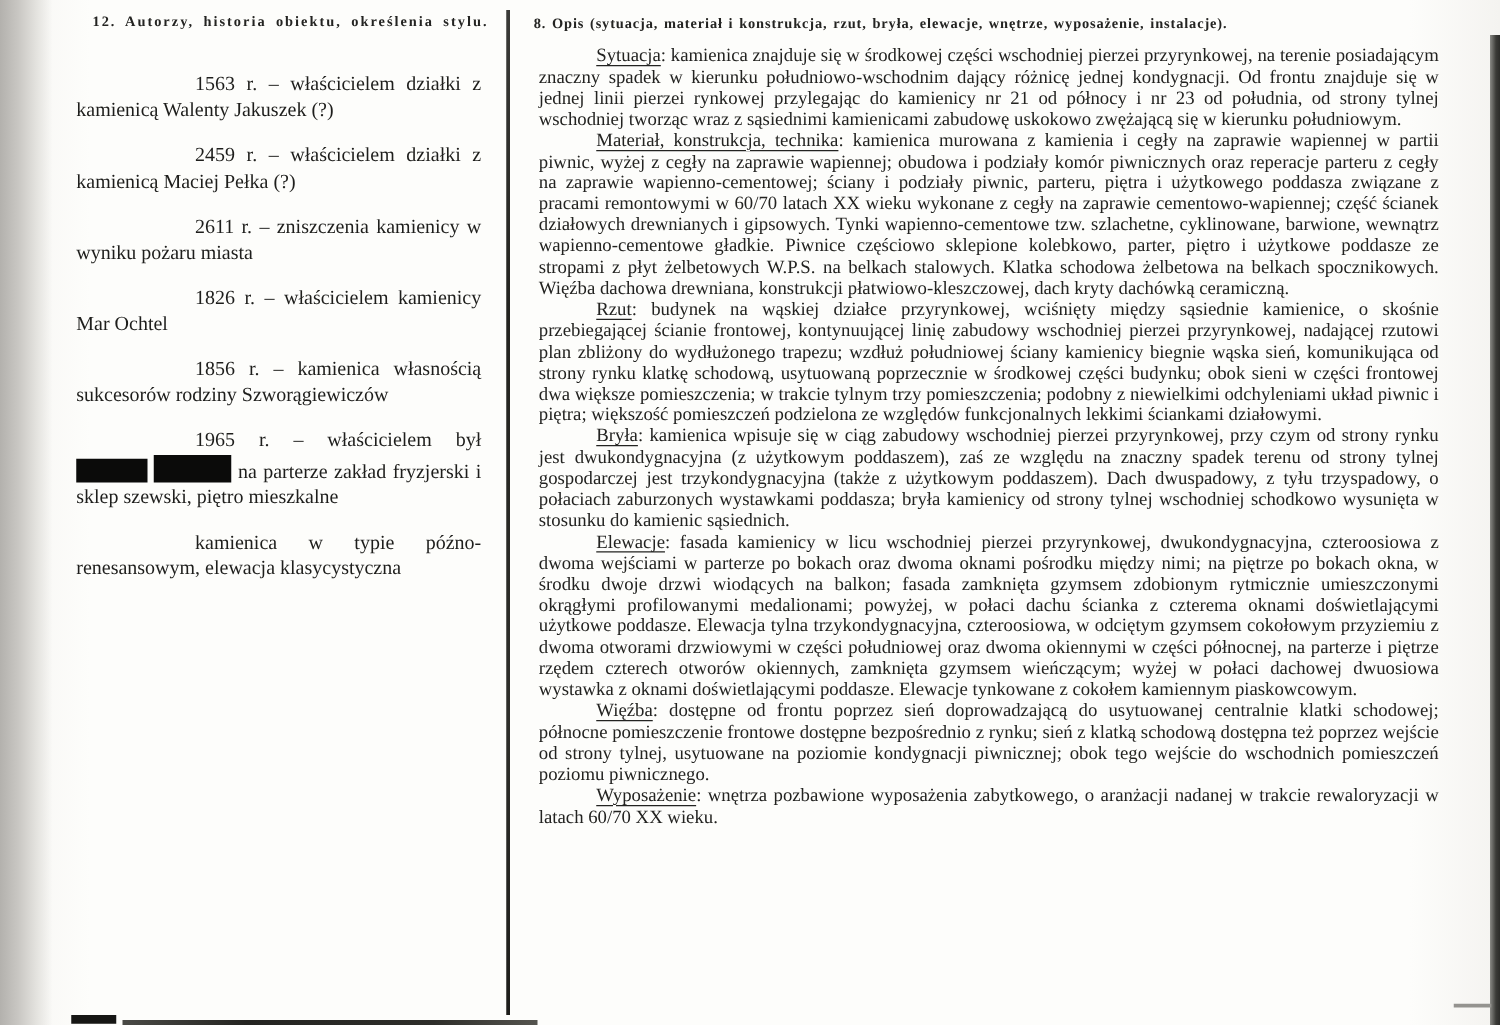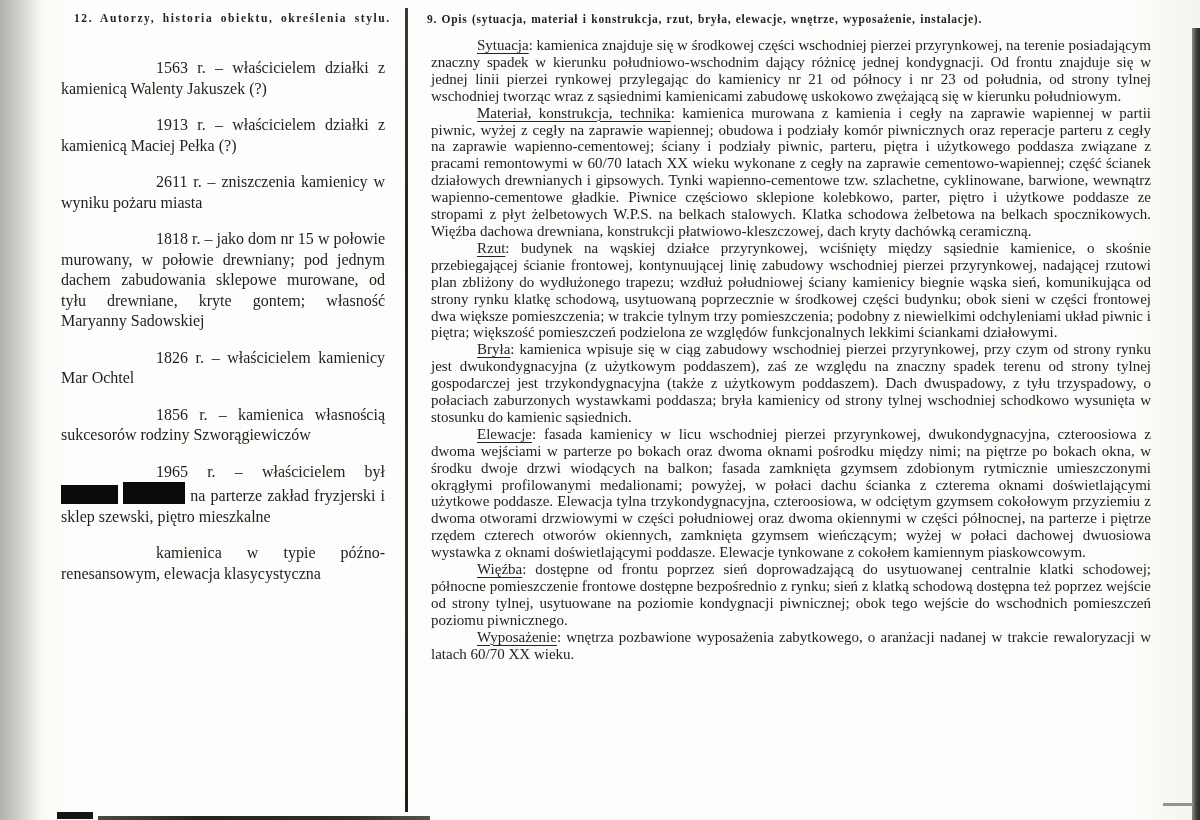--- a/index.html
+++ b/index.html
@@ -77,27 +77,26 @@
 
   <div class="edge-left"></div>
   <div class="edge-right"></div>
   <div class="divider"></div>
   <div class="smudge-bottom-left"></div>
   <div class="band-bottom"></div>
   <div class="dash-right"></div>
 
   <div id="h12" class="sec-header">12. Autorzy, historia obiektu, określenia stylu.</div>
 
-  <div id="h13" class="sec-header">9. Opis (sytuacja, materiał i konstrukcja, rzut, bryła, elewacje, wnętrze, wyposażenie, instalacje).</div>
+  <div id="h13" class="sec-header">8. Opis (sytuacja, materiał i konstrukcja, rzut, bryła, elewacje, wnętrze, wyposażenie, instalacje).</div>
 
   <div id="col-left">
     <p class="entry">1563 r. – właścicielem działki z kamienicą Walenty Jakuszek (?)</p>
-    <p class="entry">1913 r. – właścicielem działki z kamienicą Maciej Pełka (?)</p>
+    <p class="entry">2459 r. – właścicielem działki z kamienicą Maciej Pełka (?)</p>
     <p class="entry">2611 r. – zniszczenia kamienicy w wyniku pożaru miasta</p>
-    <p class="entry">1818 r. – jako dom nr 15 w połowie murowany, w połowie drewniany; pod jednym dachem zabudowania sklepowe murowane, od tyłu drewniane, kryte gontem; własność Maryanny Sadowskiej</p>
     <p class="entry">1826 r. – właścicielem kamienicy Mar Ochtel</p>
     <p class="entry">1856 r. – kamienica własnością sukcesorów rodziny Szworągiewiczów</p>
     <p class="entry">
       <span>1965 r. – właścicielem był</span>
       <span class="redact r1"></span>
       <span class="redact r2"></span>
       <span>na parterze zakład fryzjerski i sklep szewski, piętro mieszkalne</span>
     </p>
     <p class="entry-nodate">kamienica w typie późno-renesansowym, elewacja klasycystyczna</p>
   </div>

